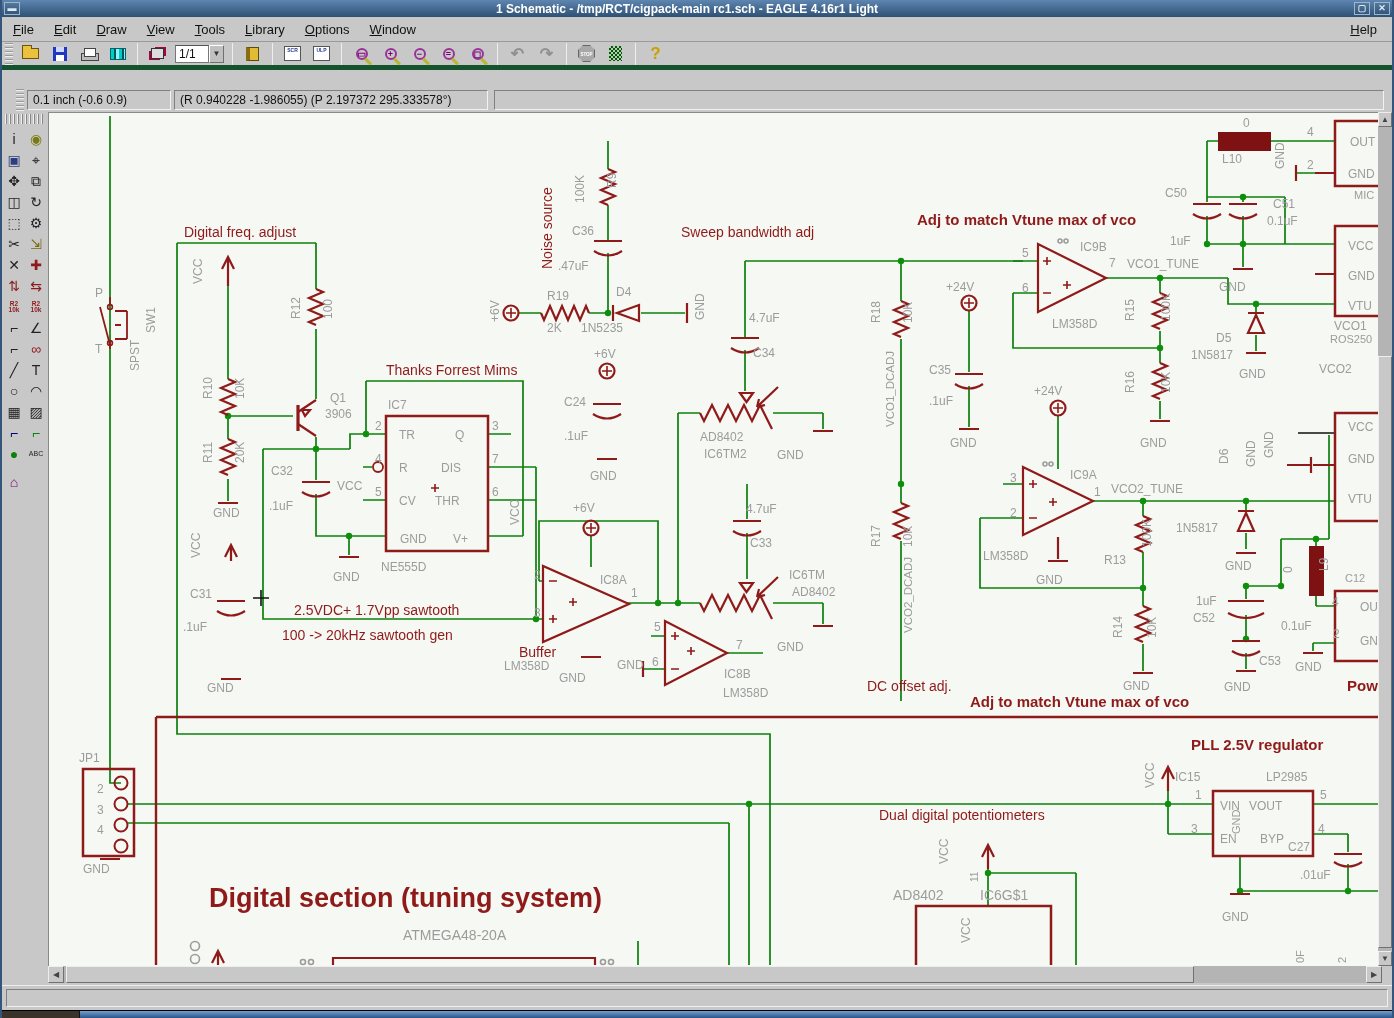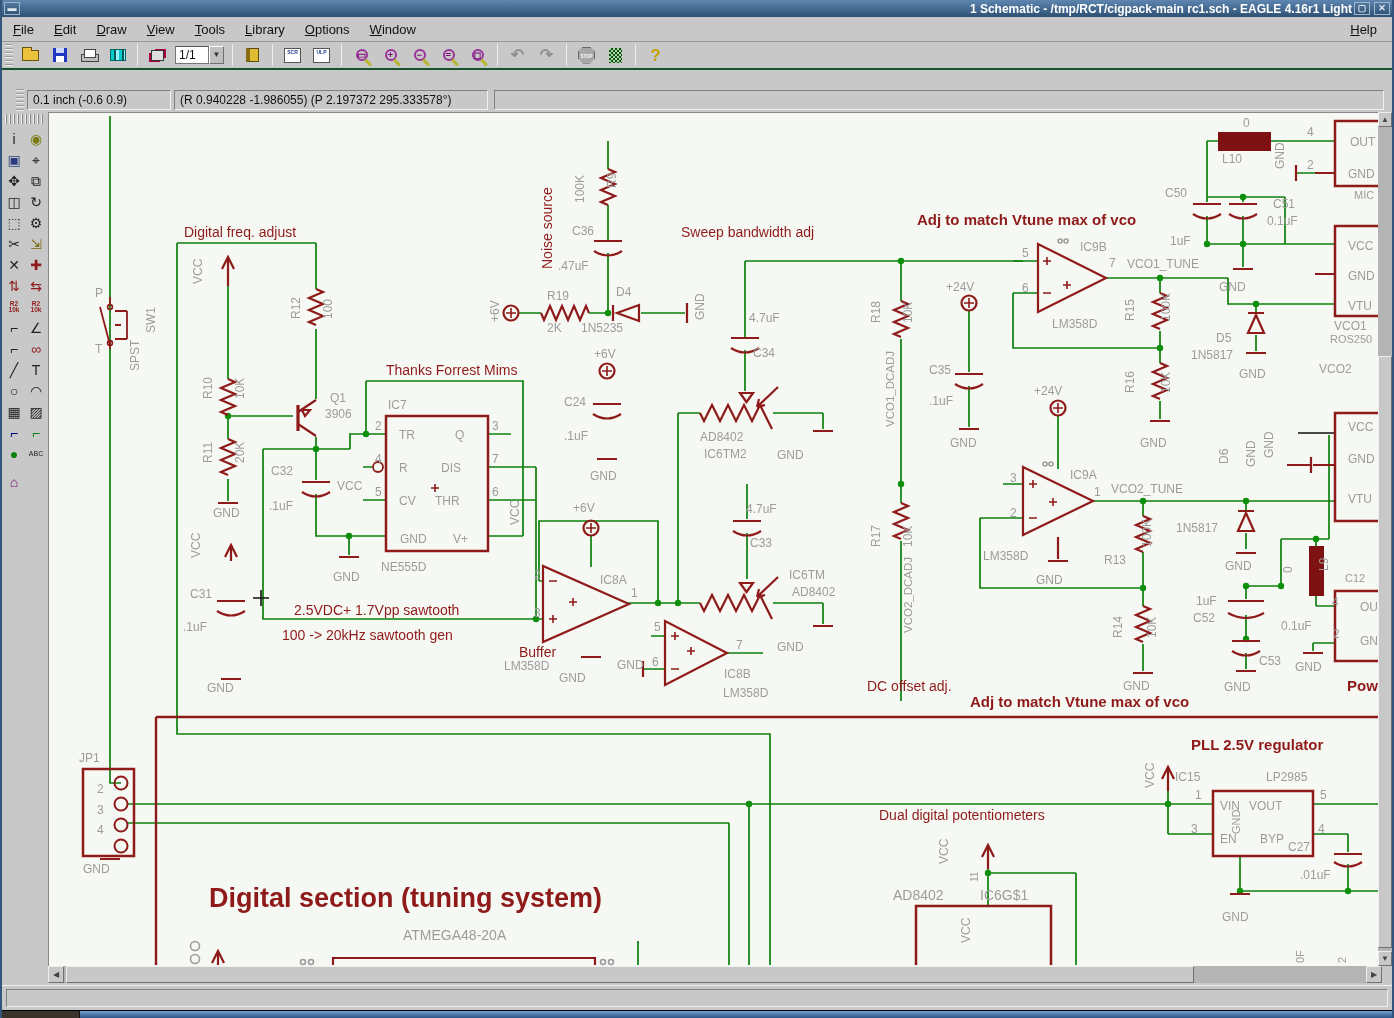--- a/index.html
+++ b/index.html
@@ -5,33 +5,33 @@
   html,body{margin:0;padding:0;background:#555;}
   *{box-sizing:border-box;}
   #win{position:relative;width:1394px;height:1018px;background:#c8c8c8;
        font-family:"Liberation Sans",sans-serif;overflow:hidden;
        border-left:2px solid #34567c;border-right:2px solid #34567c;}
   
   #titlebar{position:absolute;left:0;top:0;width:100%;height:17px;
     background:linear-gradient(#6189b2,#3d6档88,#2e4f72);
     background:linear-gradient(#5e86b0,#2e5074);
     display:flex;align-items:center;color:#fff;font-size:12px;font-weight:bold;}
-  #titlebar .ttl{flex:1;text-align:right;white-space:nowrap;overflow:hidden;}
+  #titlebar .ttl{flex:1;text-align:center;white-space:nowrap;overflow:hidden;}
   .wbtn{width:16px;height:13px;margin:0 2px;border:1px solid #9db6cc;
     background:linear-gradient(#54799e,#33567a);color:#dfe9f2;font-size:9px;
     line-height:11px;text-align:center;flex:none;}
   
   #menubar{position:absolute;left:0;top:17px;width:100%;height:25px;background:#c8c8c8;
     border-bottom:1px solid #9a9a9a;display:flex;align-items:center;font-size:13px;color:#111;}
   .mi{padding:3px 9px;margin-left:2px;cursor:default;}
   .mi u{text-decoration:underline;}
   #menu-help{margin-left:auto;margin-right:6px;}
   
   #toolbar{position:absolute;left:0;top:42px;width:100%;height:28px;background:#c8c8c8;
-    border-bottom:2px solid #14532d;display:flex;align-items:center;}
+    border-bottom:5px solid #14532d;display:flex;align-items:center;}
   .grip{width:8px;height:22px;margin:0 3px;background:repeating-linear-gradient(0deg,#eee 0 1px,#999 1px 2px,#c8c8c8 2px 4px);flex:none;}
   .tsep{width:1px;height:22px;background:#999;border-right:1px solid #eee;margin:0 5px;flex:none;}
   .tbtn{width:27px;height:24px;display:flex;align-items:center;justify-content:center;
     position:relative;flex:none;margin:0 1px;}
   .i-folder{width:17px;height:11px;background:#ecc23c;border:1px solid #6a5510;position:relative;}
   .i-folder:before{content:"";position:absolute;left:-1px;top:-4px;width:8px;height:3px;
     background:#ecc23c;border:1px solid #6a5510;border-bottom:none;}
   .i-floppy{width:14px;height:14px;background:#2038c0;position:relative;}
   .i-floppy:before{content:"";position:absolute;left:3px;top:0;width:8px;height:5px;background:#cfd6ff;}
   .i-floppy:after{content:"";position:absolute;left:3px;bottom:0;width:8px;height:6px;background:#fff;}

